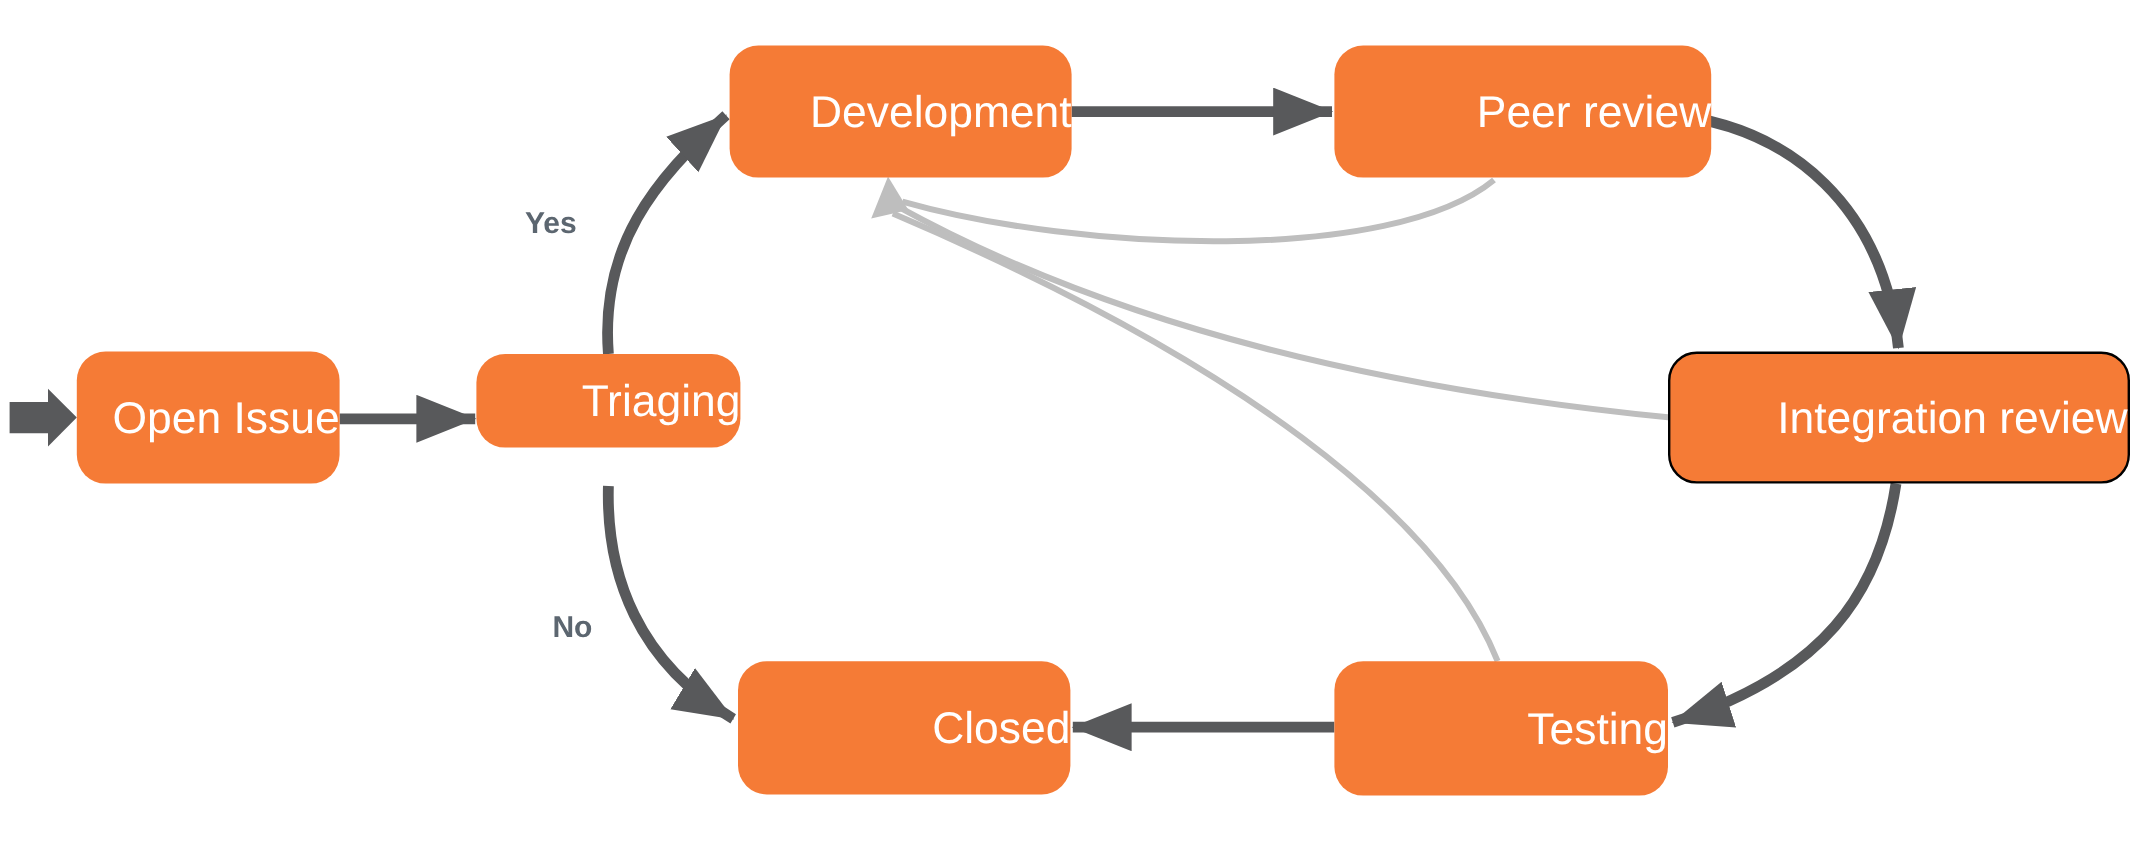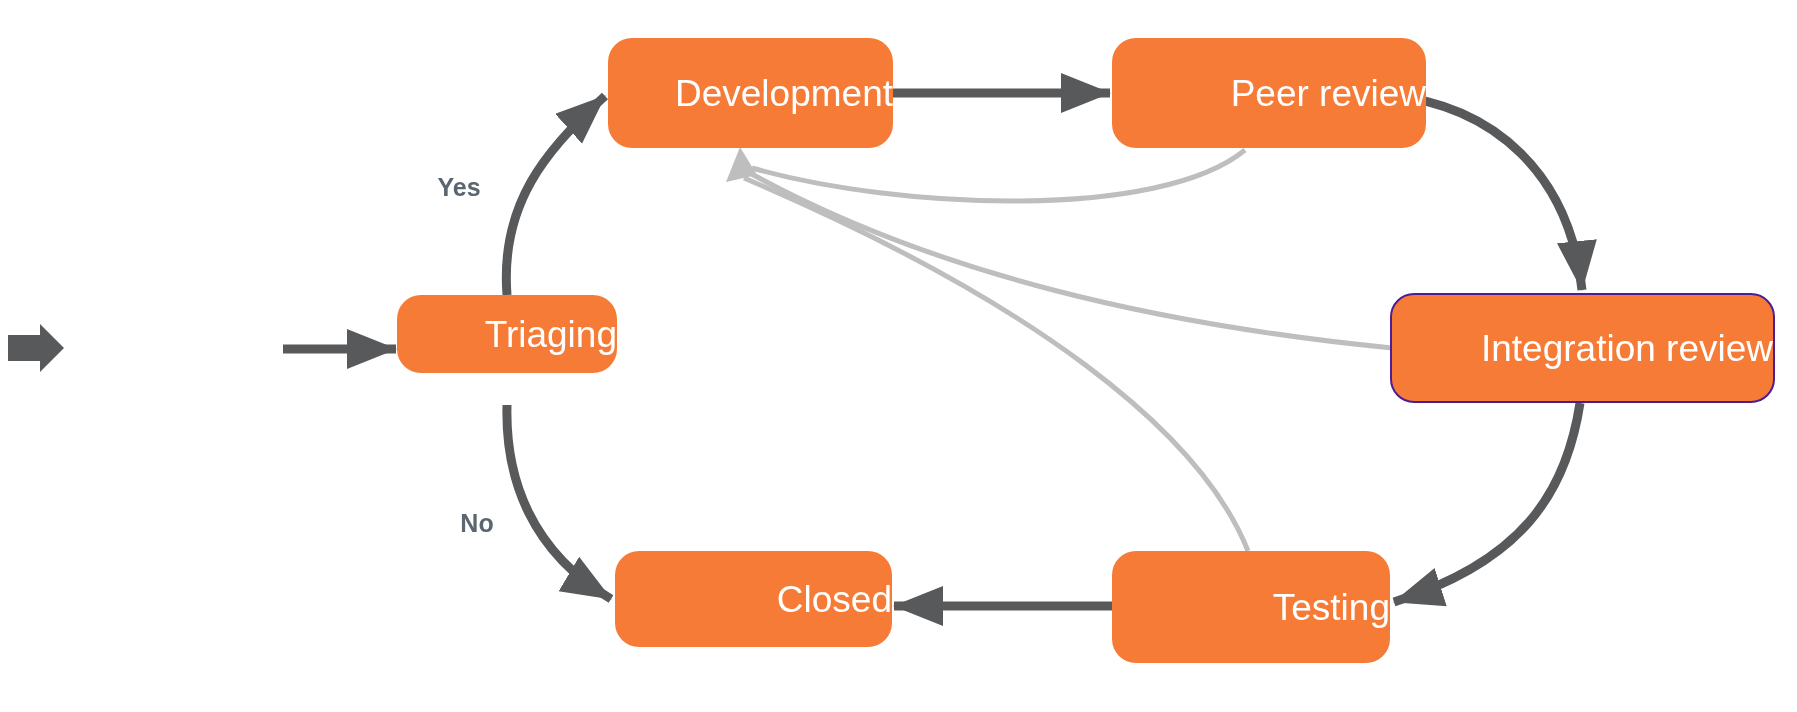--- a/index.html
+++ b/index.html
@@ -16,22 +16,22 @@
     background:#F57B36;color:#ffffff;
     border-radius:24px;
     display:flex;align-items:center;justify-content:flex-end;
     font-size:37px;line-height:1;white-space:nowrap;
   }
   .node-open-issue        {left:64px;  top:293px; width:219px; height:110px;}
   .node-triaging          {left:397px; top:295px; width:220px; height:78px;}
   .node-development       {left:608px; top:38px;  width:285px; height:110px;}
   .node-peer-review       {left:1112px;top:38px;  width:278px; height:110px;padding-left:36px;}
   .node-integration-review{left:1390px;top:293px; width:385px; height:110px;
-                           border:2px solid #4c1d95; box-sizing:border-box;}
-  .node-closed            {left:615px; top:551px; width:277px; height:96px;}
+                           border:2px solid #000000; box-sizing:border-box;}
+  .node-closed            {left:615px; top:551px; width:277px; height:111px;}
   .node-testing           {left:1112px;top:551px; width:278px; height:112px;}
   .edge-label{
     position:absolute;z-index:3;
     transform:translate(-50%,-50%);
     font-size:25px;font-weight:700;color:#5C6670;line-height:1;
   }
   .edge-label-yes{left:459px;top:187px;}
   .edge-label-no {left:477px;top:523px;}
 </style>
 </head>
@@ -65,20 +65,23 @@
 
     <path d="M1245,150 C1160,220 900,210 752,168" stroke="#BEBEBE" stroke-width="5" fill="none"></path>
 
     <path d="M1392,348 C1160,325 935,275 748,172" stroke="#BEBEBE" stroke-width="5" fill="none"></path>
 
     <path d="M1248,551 C1200,430 1030,300 744,178" stroke="#BEBEBE" stroke-width="5" fill="none"></path>
 
     <polygon points="740,147 726,182 757,175" fill="#BEBEBE"></polygon>
   </svg>
 
+  <div class="node node-open-issue">
+    <span>Open Issue</span>
+  </div>
 
   <div class="node node-triaging">
     <span>Triaging</span>
   </div>
 
   <div class="node node-development">
     <span>Development</span>
   </div>
 
   <div class="node node-peer-review">

